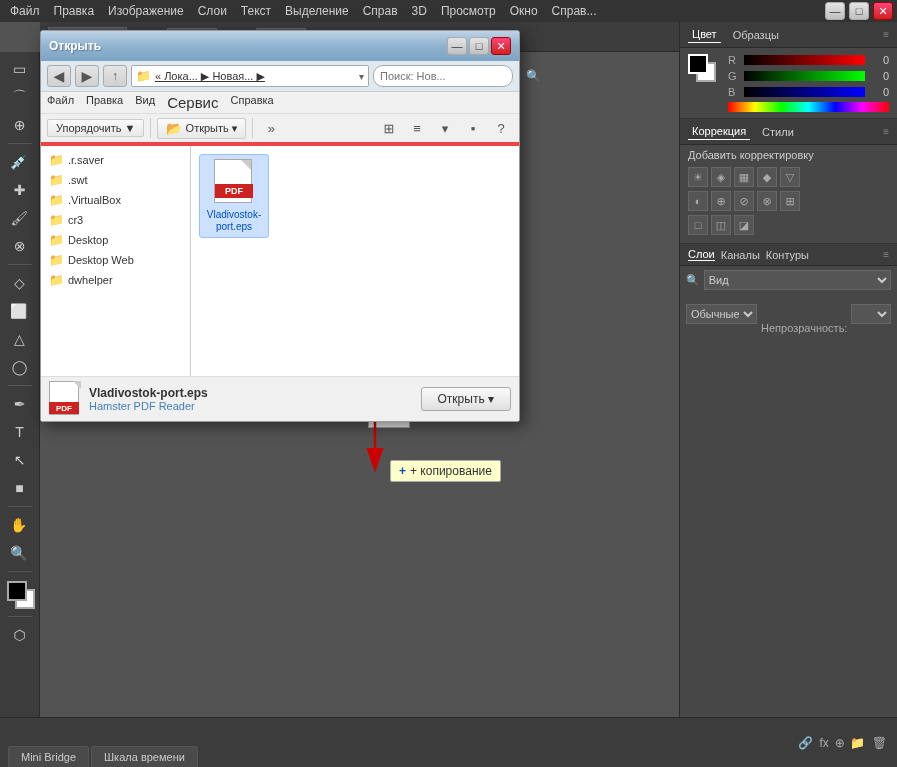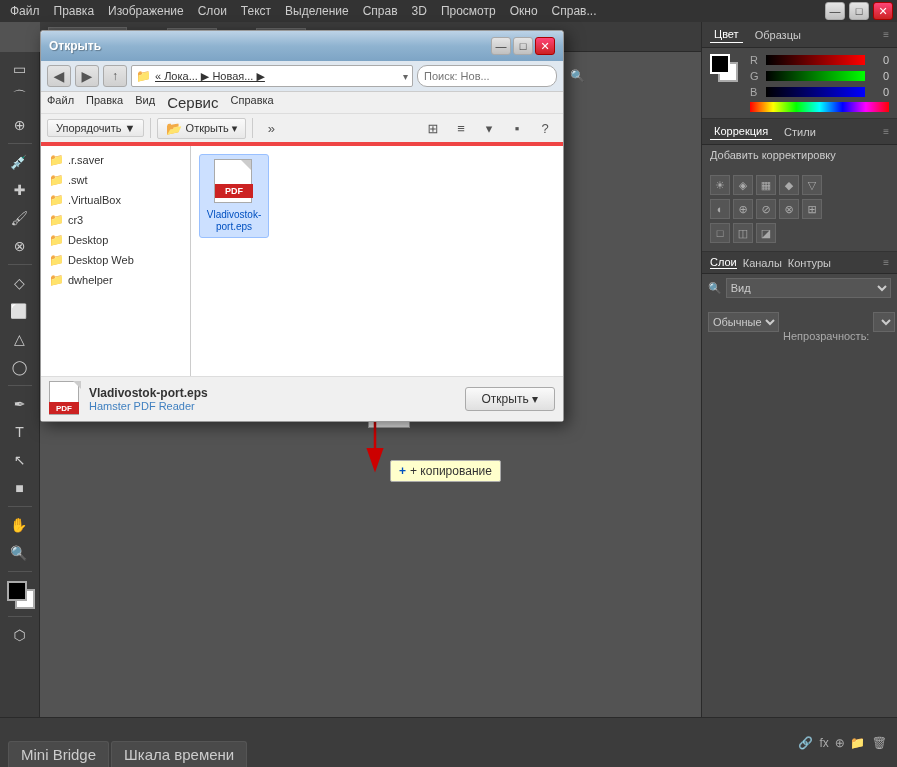--- a/index.html
+++ b/index.html
@@ -123,21 +123,21 @@
       top: 8px; left: 10px;
       width: 20px; height: 20px;
       background: #fff;
       border: 2px solid #aaa;
     }
 
     
     .ps-panels {
       position: absolute;
       top: 22px; right: 0;
-      width: 196px;
+      width: 218px;
       bottom: 0;
       background: #474747;
       border-left: 1px solid #2a2a2a;
     }
 
     
     .panel-section {
       border-bottom: 1px solid #333;
     }
     .panel-header {
@@ -215,21 +215,21 @@
     }
 
     
     .correction-panel {
       padding: 4px 8px;
       background: #474747;
     }
     .correction-title {
       color: #ccc;
       font-size: 11px;
-      margin-bottom: 14px;
+      margin-bottom: 6px;
     }
     .correction-icons {
       display: flex;
       flex-wrap: wrap;
       gap: 3px;
       margin-bottom: 4px;
     }
     .correction-icon {
       width: 20px; height: 20px;
       background: #555;
@@ -297,39 +297,39 @@
       height: 100%;
       align-items: flex-end;
       padding: 0 8px;
     }
     .ps-bottombar-tab {
       padding: 4px 12px;
       background: #4a4a4a;
       border: 1px solid #555;
       border-bottom: none;
       color: #ccc;
-      font-size: 15px;
+      font-size: 11px;
       cursor: pointer;
       margin-right: 2px;
       border-radius: 3px 3px 0 0;
     }
     .ps-bottombar-icons {
       margin-left: auto;
       display: flex;
       gap: 6px;
       padding-right: 10px;
       align-items: center;
       color: #aaa;
     }
 
     
     .file-dialog {
       position: absolute;
       top: 30px; left: 40px;
-      width: 524px;
+      width: 480px;
       background: #f0f0f0;
       border: 1px solid #999;
       box-shadow: 4px 4px 16px rgba(0,0,0,0.5);
       z-index: 100;
       border-radius: 3px;
     }
     .file-dialog-titlebar {
       background: linear-gradient(to bottom, #bdd3e7 0%, #8fb3d0 50%, #7da4c5 100%);
       padding: 6px 8px;
       display: flex;

